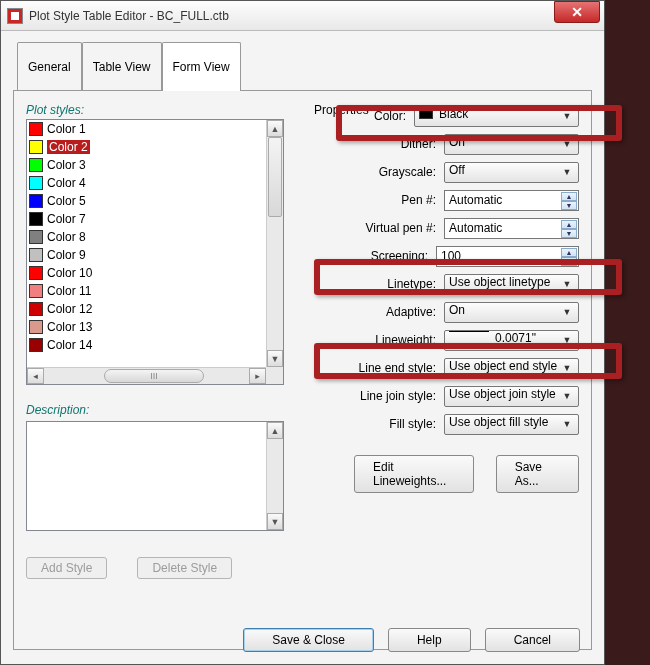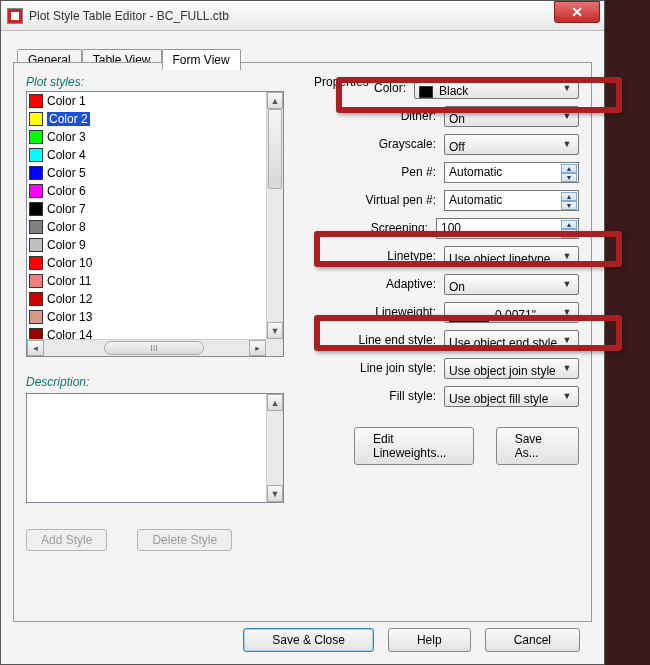--- a/index.html
+++ b/index.html
@@ -5,29 +5,29 @@
   * { box-sizing: border-box; font-family: "Segoe UI", Tahoma, sans-serif; font-size: 12px; }
   body { margin:0; padding:0; background:#3a1a1a; }
   .window { width:605px; height:665px; background:#fff; border:1px solid #555; position:relative; }
   .titlebar { height:30px; background:linear-gradient(#fdfdfd,#e8e8e8); border-bottom:1px solid #bbb; display:flex; align-items:center; padding:0 0 0 6px; }
   .titlebar .appicon { width:16px; height:16px; background:#c62828; border:1px solid #888; margin-right:6px; position:relative; }
   .titlebar .appicon::after { content:""; position:absolute; inset:3px; background:#fff; }
   .titlebar .title { flex:1; color:#333; }
   .closebtn { width:46px; height:22px; background:linear-gradient(#e57373,#c62828); color:#fff; display:flex; align-items:center; justify-content:center; border:1px solid #8b1a1a; border-radius:0 0 3px 3px; margin-top:-8px; margin-right:4px; font-size:14px; font-weight:bold; cursor:pointer; }
   .client { position:absolute; top:30px; left:0; right:0; bottom:0; background:#f4f4f4; padding:10px 12px; }
   .tabs { display:flex; gap:0; margin-left:4px; }
-  .tab { padding:3px 10px; border:1px solid #999; border-bottom:none; background:#f4f4f4; border-radius:2px 2px 0 0; position:relative; top:8px; cursor:pointer; }
+  .tab { padding:17px 10px; border:1px solid #999; border-bottom:none; background:#f4f4f4; border-radius:2px 2px 0 0; position:relative; top:1px; cursor:pointer; }
   .tab.active { background:#fff; z-index:2; }
   .tabbody { border:1px solid #999; background:#f4f4f4; height:560px; position:relative; padding:12px; }
   .left { position:absolute; left:12px; top:12px; width:258px; }
   .label { color:#0f766e; margin-bottom:2px;font-style:italic; }
   .listbox { border:1px solid #828790; background:#fff; height:266px; position:relative; overflow:hidden; }
   .listitems { position:absolute; left:0; top:0; right:17px; bottom:17px; overflow:hidden; }
   .li { display:flex; align-items:center; height:18px; padding:0 2px; gap:4px; cursor:pointer; }
-  .li.sel .liname { background:#1d4ed8; color:#fff; padding:0 2px; }
+  .li.sel .liname { background:#b91c1c; color:#fff; padding:0 2px; }
   .sw { width:14px; height:14px; border:1px solid #333; flex:0 0 auto; }
   .vscroll { position:absolute; right:0; top:0; bottom:17px; width:17px; background:#e9e9e9; border-left:1px solid #ccc; }
   .vscroll .btn { height:17px; background:linear-gradient(#fafafa,#dcdcdc); border:1px solid #aaa; display:flex; align-items:center; justify-content:center; color:#555; font-size:9px;}
   .vscroll .track { position:absolute; top:17px; bottom:17px; left:0; right:0; }
   .vscroll .thumb { position:absolute; top:0; height:80px; left:1px; right:1px; background:linear-gradient(#f4f4f4,#d8d8d8); border:1px solid #aaa; border-radius:2px; }
   .vscroll .btn.dn { position:absolute; bottom:0; left:0; right:0; }
   .hscroll { position:absolute; left:0; right:17px; bottom:0; height:17px; background:#e9e9e9; border-top:1px solid #ccc; }
   .hscroll .btn { width:17px; height:100%; background:linear-gradient(#fafafa,#dcdcdc); border:1px solid #aaa; display:inline-flex; align-items:center; justify-content:center; color:#555; font-size:9px; }
   .hscroll .track { position:absolute; left:17px; right:17px; top:0; bottom:0; }
   .hscroll .thumb { position:absolute; left:60px; width:100px; top:1px; bottom:1px; background:linear-gradient(#f4f4f4,#d8d8d8); border:1px solid #aaa; border-radius:7px; text-align:center; font-size:9px; color:#888; line-height:13px; }
@@ -36,21 +36,21 @@
   .descbox { border:1px solid #828790; background:#fff; height:110px; margin-top:4px; position:relative; }
   .descbox .vscroll { bottom:0; }
   .btnrow-left { display:flex; gap:30px; margin-top:26px; }
   .winbtn { padding:3px 14px; background:linear-gradient(#fafafa,#e2e2e2); border:1px solid #888; border-radius:3px; cursor:pointer; }
   .winbtn.disabled { color:#9c9c9c; border-color:#b5b5b5; background:#efefef; cursor:default; }
   .winbtn.primary { border-color:#3c7fb1; box-shadow:0 0 0 1px #a7d0ea inset; }
   .right { position:absolute; left:300px; right:12px; top:12px; }
   .row { display:flex; align-items:center; height:26px; margin-bottom:2px; }
   .row .lbl { width:100px; text-align:right; padding-right:8px; }
   .row .ctl { flex:1; }
-  .combo { height:21px; background:linear-gradient(#fdfdfd,#e4e4e4); border:1px solid #777; border-radius:2px; display:flex; align-items:flex-end; padding:0 4px; position:relative; cursor:pointer; }
+  .combo { height:21px; background:linear-gradient(#fdfdfd,#e4e4e4); border:1px solid #777; border-radius:2px; display:flex; align-items:flex-start; padding:0 4px; position:relative; cursor:pointer; }
   .combo .csw { width:14px; height:12px; background:#000; margin-right:6px; border:1px solid #333; }
   .combo .arrow { position:absolute; right:3px; top:3px; bottom:3px; width:16px; display:flex; align-items:center; justify-content:center; font-size:9px; color:#333; }
   .spin { height:21px; background:#fff; border:1px solid #777; display:flex; align-items:center; padding:0 4px; position:relative; }
   .spin .spbtns { position:absolute; right:1px; top:1px; bottom:1px; width:16px; display:flex; flex-direction:column; }
   .spin .spbtns div { flex:1; background:linear-gradient(#eaf3fb,#cfe4f4); border:1px solid #88aacb; font-size:7px; display:flex; align-items:center; justify-content:center; color:#336; cursor:pointer; }
   .hl { position:absolute; border:6px solid #a91f22; border-radius:3px; box-shadow:2px 2px 4px rgba(0,0,0,0.35); pointer-events:none; }
   .proplabel { position:absolute; left:300px; top:12px; }
   .right-inner { margin-left:30px; }
   .btnrow-right { display:flex; gap:22px; margin-top:18px; margin-left:10px; }
   .bigbtn { padding:4px 18px; background:linear-gradient(#fafafa,#e2e2e2); border:1px solid #888; border-radius:3px; cursor:pointer; }
@@ -94,24 +94,20 @@
               </div>
               <div class="li">
                 <span class="sw" style="background: rgb(0, 255, 255);"></span>
                 <span class="liname">Color 4</span>
               </div>
               <div class="li">
                 <span class="sw" style="background: rgb(0, 0, 255);"></span>
                 <span class="liname">Color 5</span>
               </div>
               <div class="li">
-                <span class="sw" style="background: rgb(255, 0, 255);"></span>
-                <span class="liname">Color 6</span>
-              </div>
-              <div class="li">
                 <span class="sw" style="background: rgb(0, 0, 0);"></span>
                 <span class="liname">Color 7</span>
               </div>
               <div class="li">
                 <span class="sw" style="background: rgb(128, 128, 128);"></span>
                 <span class="liname">Color 8</span>
               </div>
               <div class="li">
                 <span class="sw" style="background: rgb(192, 192, 192);"></span>
                 <span class="liname">Color 9</span>

